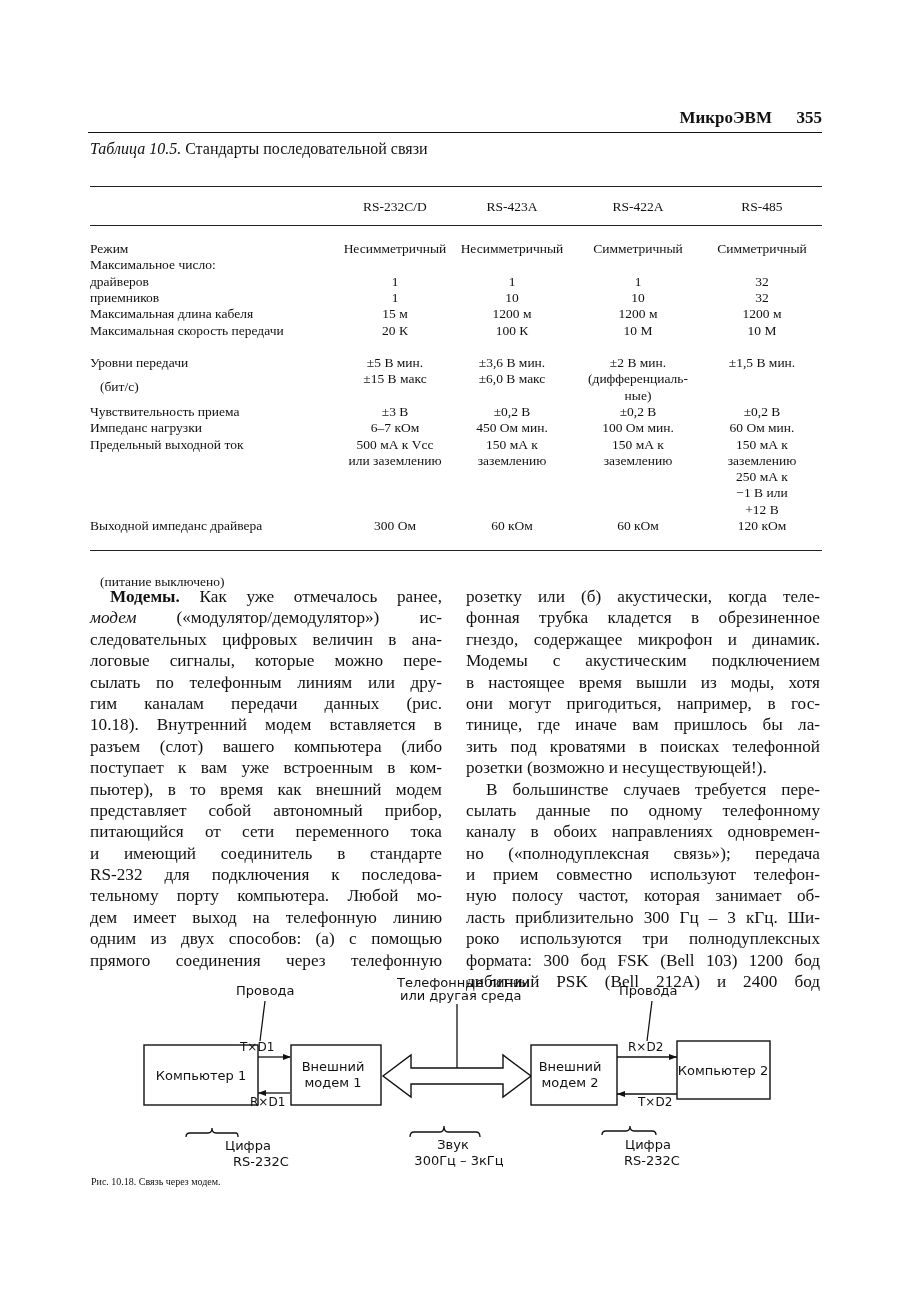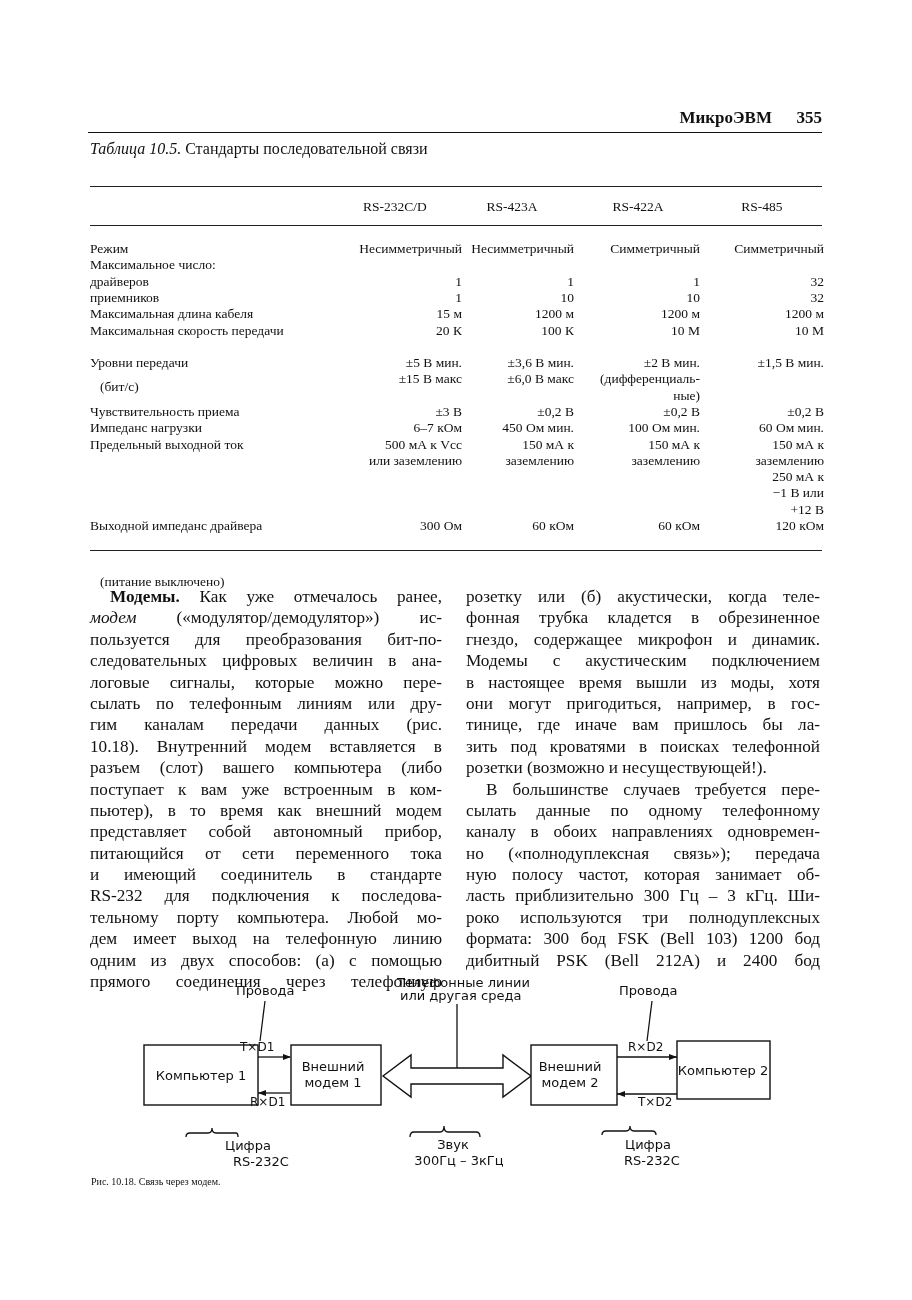--- a/index.html
+++ b/index.html
@@ -16,21 +16,21 @@
   #table-caption { left: 90px; top: 140px; font-size: 16px; }
   #table-caption i { font-style: italic; }
 
   
   #spec-table { left: 90px; top: 186px; width: 732px; }
   .rule { position: absolute; left: 0; width: 732px; height: 0; border-top: 1.3px solid #222; }
   .hdr-cell { position: absolute; top: 13px; font-size: 13.5px; text-align: center; }
   .trow { position: absolute; left: 0; width: 732px; font-size: 13.5px; line-height: 16.3px; }
   .trow .lbl { position: absolute; left: 0; width: 240px; }
   .trow .lbl .indent { padding-left: 10px; margin-top: 40px; }
-  .trow .c { position: absolute; text-align: right; white-space: nowrap; }
+  .trow .c { position: absolute; text-align: center; white-space: nowrap; }
   .c1 { left: 238px; width: 134px; }
   .c2 { left: 360px; width: 124px; }
   .c3 { left: 486px; width: 124px; }
   .c4 { left: 610px; width: 124px; }
 
   
   .col { font-size: 17.2px; line-height: 21.4px; text-align: justify; text-align-last: justify; }
   .col .line { display: block; text-align: justify; text-align-last: justify; height: 21.4px; white-space: nowrap; }
   #col-left { left: 90px; top: 586px; width: 352px; }
   #col-right { left: 466px; top: 586px; width: 354px; }
@@ -266,21 +266,20 @@
           <div>120 кОм</div>
         </div>
       </div>
     </div>
   <div class="rule" style="top:364px"></div>
 </div>
 
 <div id="col-left" class="abs col">
     <span class="line indent"><b class="lead">Модемы.</b><span> Как уже отмечалось ранее,</span></span>
     <span class="line"><i class="term">модем</i><span> («модулятор/демодулятор») ис-</span></span>
-    <span class="line">пользуется для преобразования бит-по-</span>
     <span class="line">следовательных цифровых величин в ана-</span>
     <span class="line">логовые сигналы, которые можно пере-</span>
     <span class="line">сылать по телефонным линиям или дру-</span>
     <span class="line">гим каналам передачи данных (рис.</span>
     <span class="line">10.18). Внутренний модем вставляется в</span>
     <span class="line">разъем (слот) вашего компьютера (либо</span>
     <span class="line">поступает к вам уже встроенным в ком-</span>
     <span class="line">пьютер), в то время как внешний модем</span>
     <span class="line">представляет собой автономный прибор,</span>
     <span class="line">питающийся от сети переменного тока</span>
@@ -298,20 +297,21 @@
     <span class="line">Модемы с акустическим подключением</span>
     <span class="line">в настоящее время вышли из моды, хотя</span>
     <span class="line">они могут пригодиться, например, в гос-</span>
     <span class="line">тинице, где иначе вам пришлось бы ла-</span>
     <span class="line">зить под кроватями в поисках телефонной</span>
     <span class="line last">розетки (возможно и несуществующей!).</span>
     <span class="line indent">В большинстве случаев требуется пере-</span>
     <span class="line">сылать данные по одному телефонному</span>
     <span class="line">каналу в обоих направлениях одновремен-</span>
     <span class="line">но («полнодуплексная связь»); передача</span>
+    <span class="line">и прием совместно используют телефон-</span>
     <span class="line">ную полосу частот, которая занимает об-</span>
     <span class="line">ласть приблизительно 300 Гц – 3 кГц. Ши-</span>
     <span class="line">роко используются три полнодуплексных</span>
     <span class="line">формата: 300 бод FSK (Bell 103) 1200 бод</span>
     <span class="line">дибитный PSK (Bell 212A) и 2400 бод</span>
   </div>
 
 <svg id="diagram" class="abs" width="912" height="200" viewBox="0 0 912 200">
 
   <text class="dtext" x="236" y="20">Провода</text>

